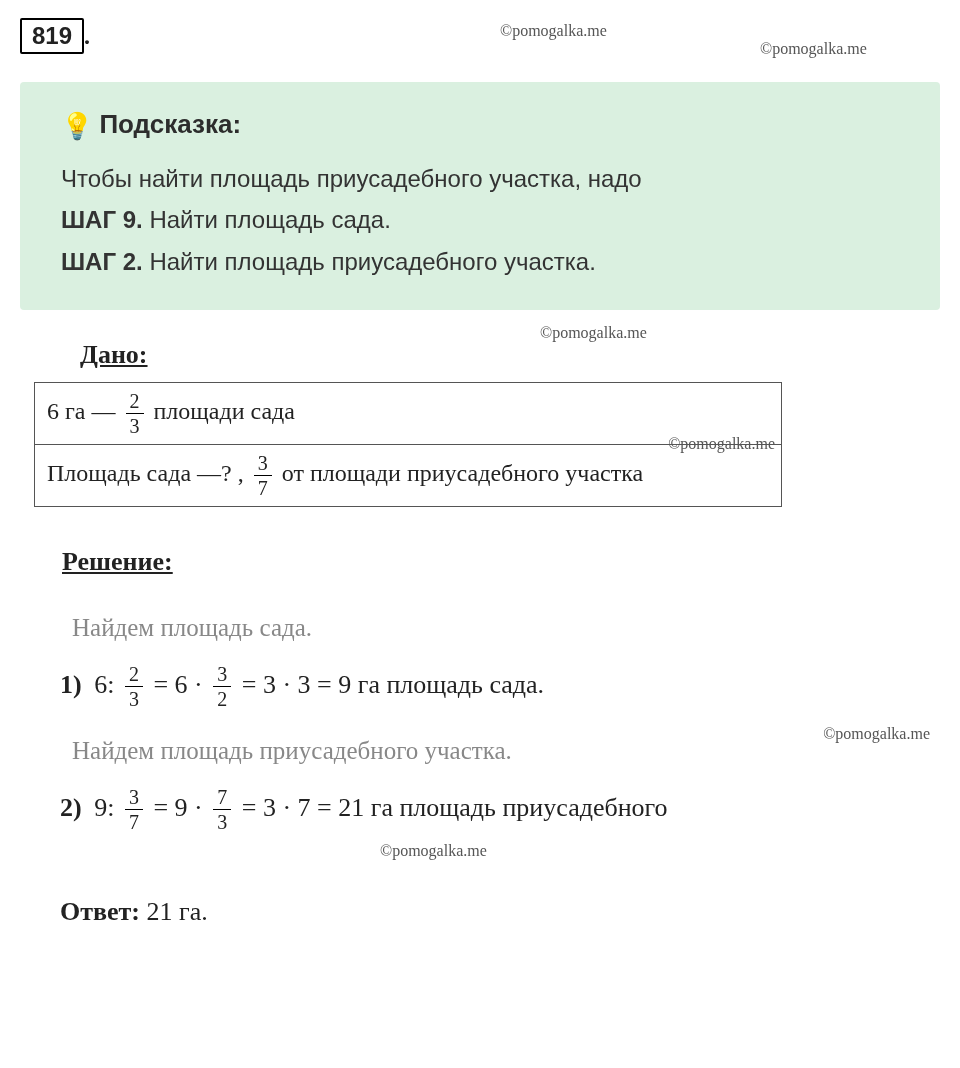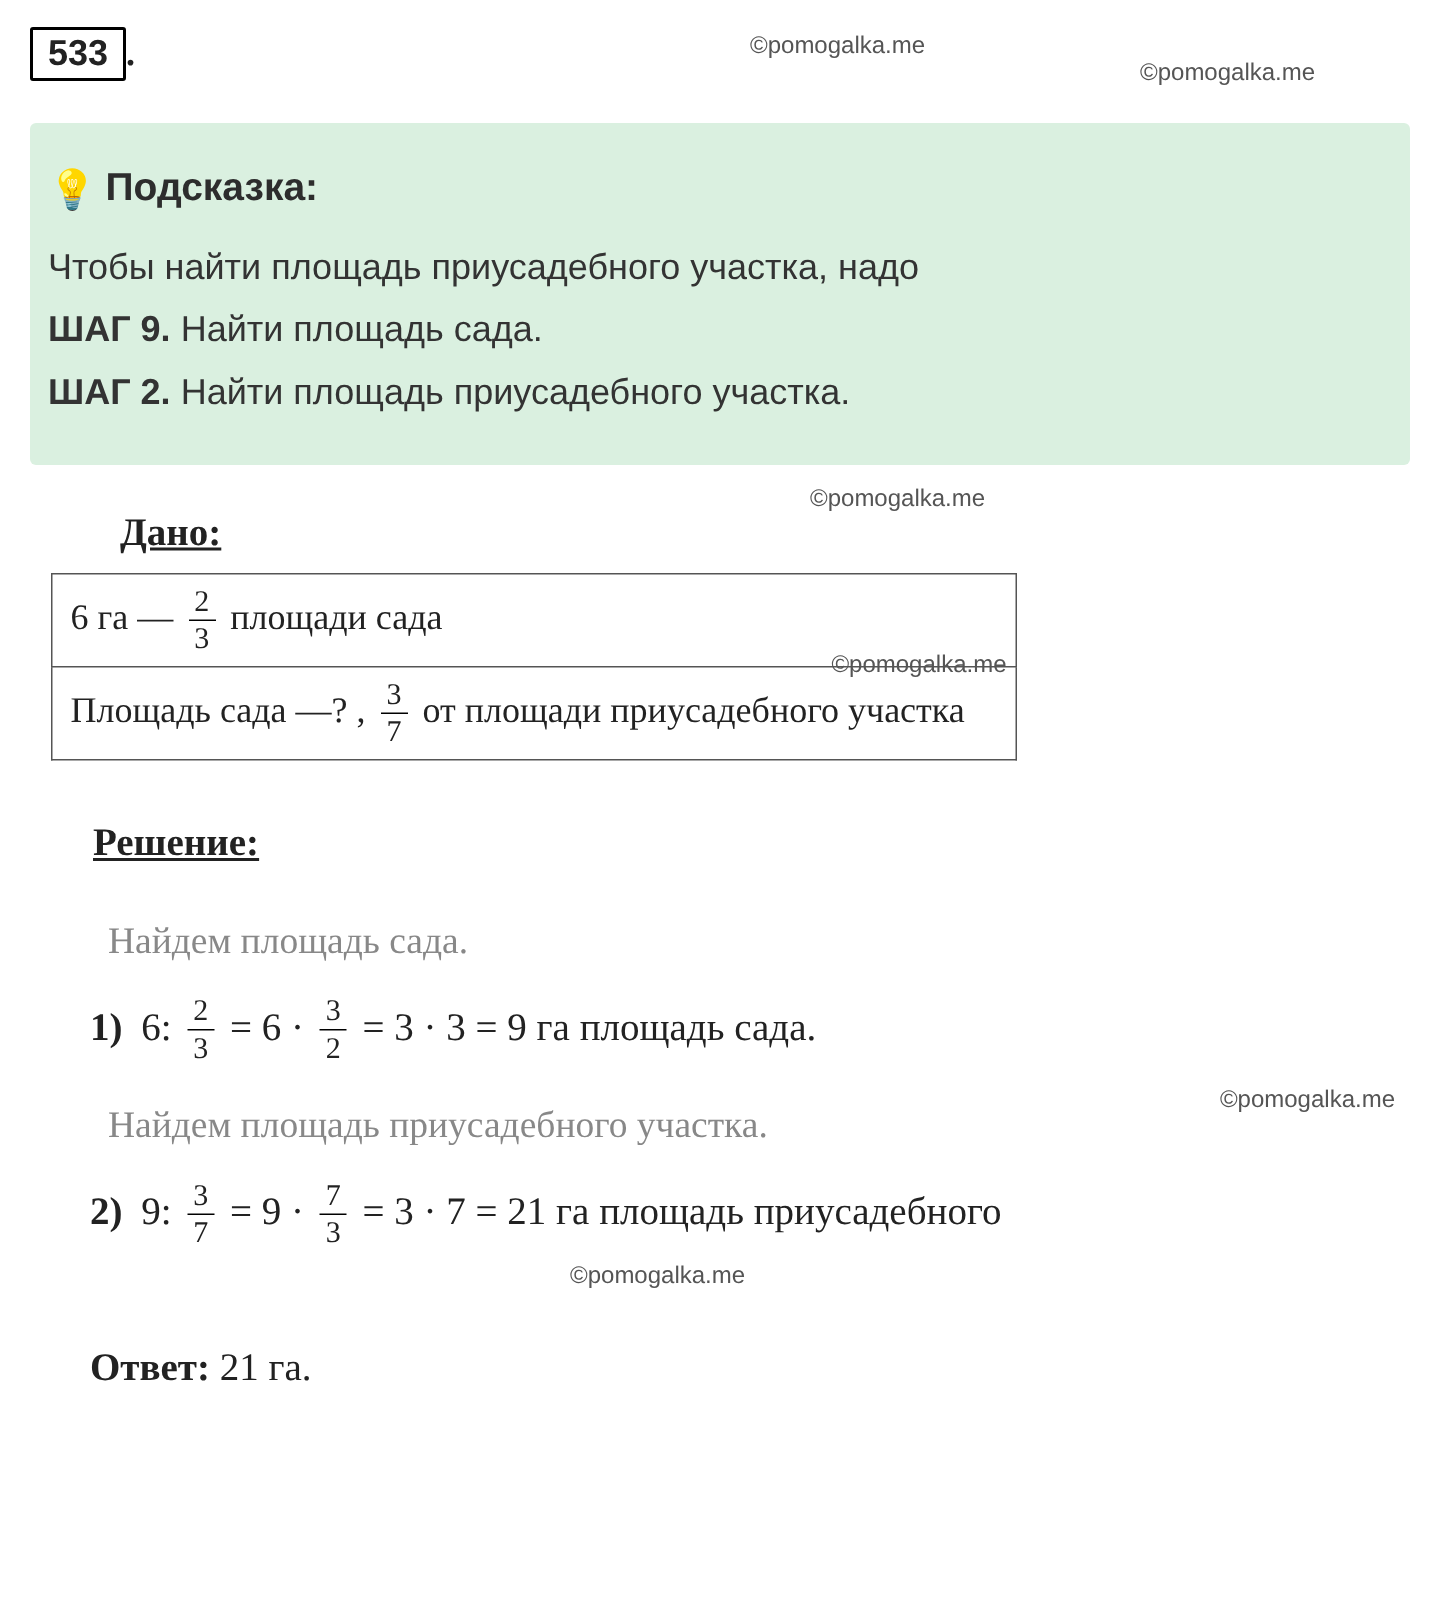--- a/index.html
+++ b/index.html
@@ -23,31 +23,31 @@
     font-size: 24px;
     font-family: "Segoe UI", Arial, sans-serif;
     border-radius: 2px;
   }
   .problem-number-wrap {
     font-size: 24px;
     font-weight: 700;
   }
   .watermark {
     position: absolute;
-    font-family: Liberation Sans, sans-serif;
+    font-family: Liberation Serif, serif;
     font-size: 16px;
     color: #555;
     user-select: none;
     pointer-events: none;
   }
   .hint-box {
     margin-top: 28px;
     background: #daf0e0;
     border-radius: 4px;
-    padding: 22px 28px 30px 12px;
+    padding: 22px 28px 30px 41px;
     font-family: "Segoe UI", Arial, sans-serif;
     font-size: 24px;
     line-height: 1.55;
     color: #333;
     position: relative;
   }
   .hint-title {
     font-weight: 600;
     font-size: 26px;
     color: #2d2d2d;
@@ -68,21 +68,21 @@
     font-weight: 700;
   }
   .section-title {
     font-weight: 700;
     font-size: 26px;
     margin: 30px 0 12px 60px;
     text-decoration: underline;
   }
   .data-table {
     border-collapse: collapse;
-    width: 644px;
+    width: 748px;
     margin-left: 14px;
     font-size: 24px;
   }
   .data-table td {
     border: 1px solid #555;
     padding: 8px 12px;
     vertical-align: middle;
   }
   .frac {
     display: inline-flex;
@@ -129,21 +129,21 @@
   .answer b {
     font-weight: 700;
   }
 </style>
 </head>
 <body>
 
 <div class="page">
 
   <span class="problem-number-wrap">
-    <span class="problem-number">533</span>.
+    <span class="problem-number">819</span>.
   </span>
 
   <div class="watermark" style="top:22px; left:500px;">©pomogalka.me</div>
   <div class="watermark" style="top:40px; left:760px;">©pomogalka.me</div>
 
   <div class="hint-box">
     <div class="hint-title">
       <span class="bulb">💡</span><span>Подсказка:</span>
     </div>
     <div class="hint-body">

